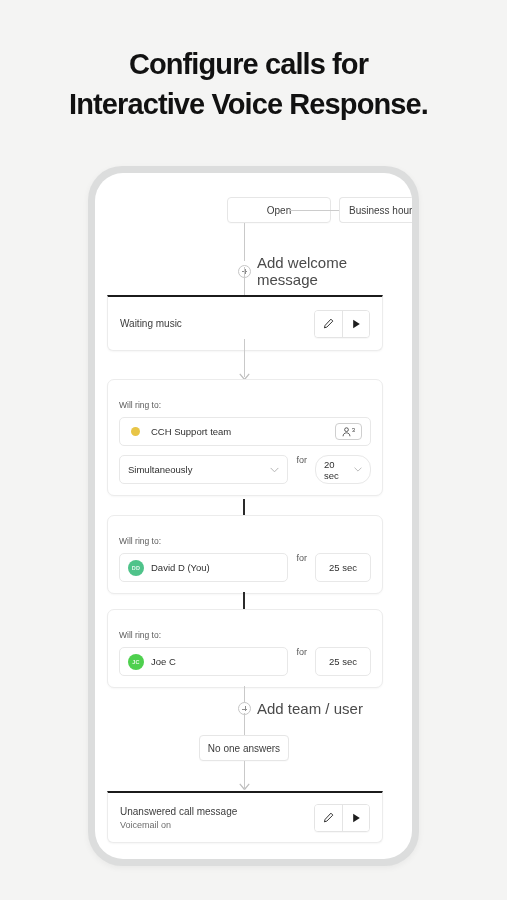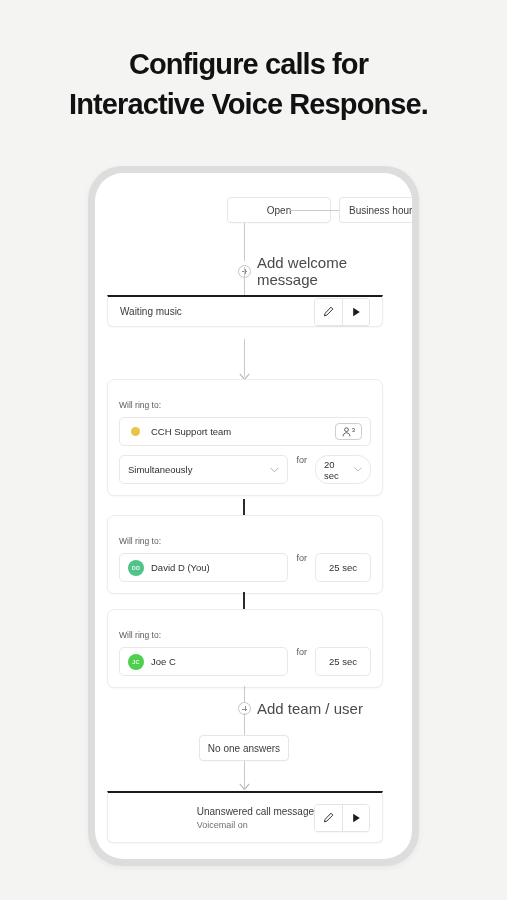--- a/index.html
+++ b/index.html
@@ -256,21 +256,21 @@
 
         <div class="vline" style="top:50px; height:38px;"></div>
 
         <div class="addrow" style="left:143px; top:81px;">
           <span class="plus-circle"></span>
           <span>Add welcome message</span>
         </div>
 
         <div class="vline" style="top:94px; height:28px;"></div>
 
-        <div class="section" style="top:122px; height:32px;">
+        <div class="section" style="top:122px; height:56px;">
           <div class="txtwrap">
             <span class="title">Waiting music</span>
           </div>
           <div class="btngroup">
             <div class="gbtn">
               <svg width="11" height="11" viewBox="0 0 16 16">
                 <path d="M11.5 1.7l2.8 2.8L5.6 13.2 2 14.3l1.1-3.6z" fill="none" stroke="#1d1d1d" stroke-width="1.3" stroke-linejoin="round"></path>
               </svg>
             </div>
             <div class="gbtn">
@@ -361,21 +361,21 @@
 
         <div class="pill" style="left:104px; top:562px; width:90px;">No one answers</div>
 
         <div class="vline" style="top:588px; height:27px;"></div>
         <div class="arrowhead" style="top:608px;">
           <svg width="11" height="9" viewBox="0 0 11 9">
               <path d="M5.5 8.5 L0.8 2.8 M5.5 8.5 L10.2 2.8" stroke="#bdbdbd" stroke-width="1.2" fill="none"></path>
             </svg>
         </div>
 
-        <div class="section" style="top:618px; height:52px;justify-content:flex-end;">
+        <div class="section" style="top:618px; height:52px;">
           <div class="txtwrap">
             <span class="title">Unanswered call message</span>
             <span class="sub">Voicemail on</span>
           </div>
           <div class="btngroup">
             <div class="gbtn">
               <svg width="11" height="11" viewBox="0 0 16 16">
                 <path d="M11.5 1.7l2.8 2.8L5.6 13.2 2 14.3l1.1-3.6z" fill="none" stroke="#1d1d1d" stroke-width="1.3" stroke-linejoin="round"></path>
               </svg>
             </div>

